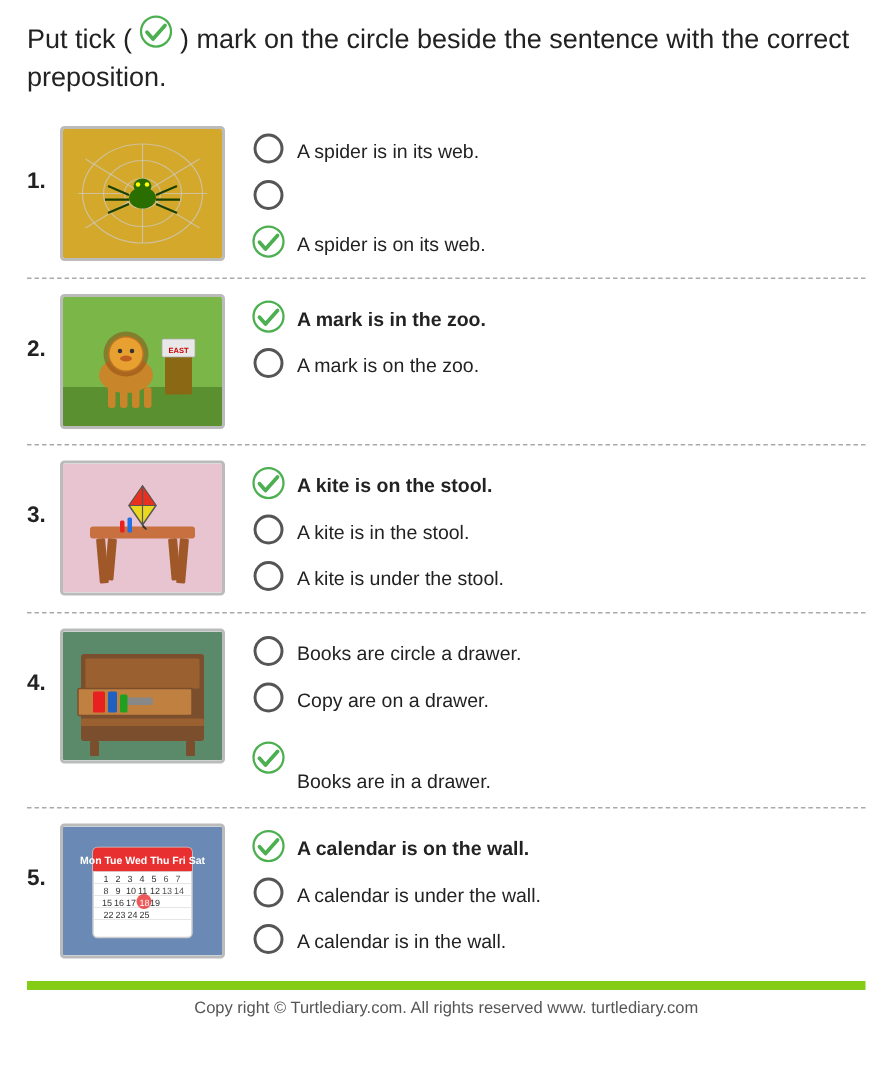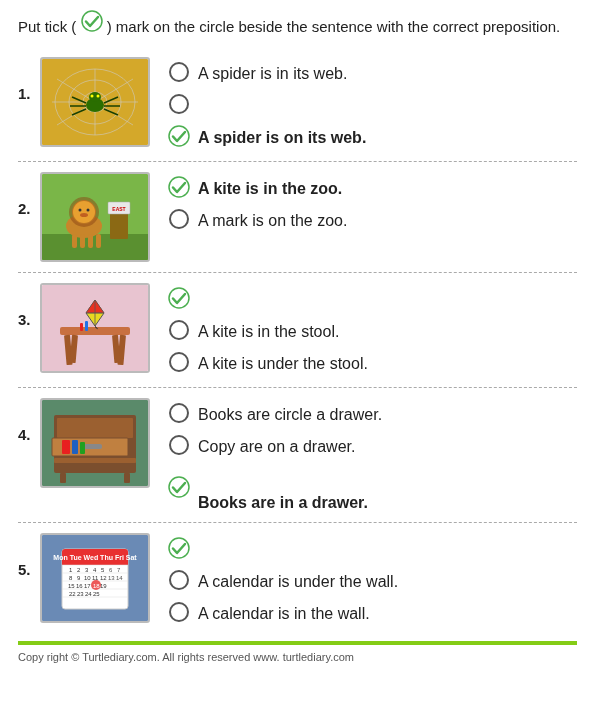--- a/index.html
+++ b/index.html
@@ -8,21 +8,21 @@
       background: #fff;
       width: 595px;
       min-height: 725px;
       font-size: 15px;
       color: #222;
     }
     .page {
       padding: 10px 18px 6px 18px;
     }
     .instructions {
-      font-size: 15px;
+      font-size: 18px;
       margin-bottom: 10px;
       line-height: 1.4;
     }
     .question-block {
       display: flex;
       align-items: flex-start;
       padding: 10px 0 10px 0;
       border-bottom: 1.5px dashed #aaa;
     }
     .question-block:last-child {
@@ -50,27 +50,28 @@
       display: flex;
       flex-direction: column;
       justify-content: center;
       gap: 6px;
       padding-top: 4px;
     }
     .option-row {
       display: flex;
       align-items: center;
       gap: 8px;
-      font-size: 16px;
+      font-size: 13px;
     }
     .footer {
+      text-align: center;
       font-size: 11px;
       color: #555;
       padding: 6px 0 4px 0;
-      border-top: 4px solid #84cc16;
+      border-top: 6px solid #84cc16;
       margin-top: 4px;
     }
 
     
     .tick-svg {
       width: 22px;
       height: 22px;
     }
   </style>
 </head>
@@ -126,21 +127,21 @@
           <div class="option-row">
             <span><svg viewBox="0 0 22 22" xmlns="http://www.w3.org/2000/svg" width="22" height="22">
       <circle cx="11" cy="11" r="9" fill="white" stroke="#555" stroke-width="2"></circle>
     </svg></span>
           </div>
           <div class="option-row">
             <span><svg class="tick-svg" viewBox="0 0 22 22" xmlns="http://www.w3.org/2000/svg" width="22" height="22">
       <circle cx="11" cy="11" r="10" fill="white" stroke="#4caf50" stroke-width="1.5"></circle>
       <path d="M5 11.5 L9 16 L17 7" stroke="#4caf50" stroke-width="2.5" fill="none" stroke-linecap="round" stroke-linejoin="round"></path>
     </svg></span>
-            <span style="font-weight: bold;">A spider is on its web.</span>
+            <span style="font-weight: normal;">A spider is on its web.</span>
           </div>
         </div>
       </div>
       <div class="question-block">
         <div class="q-number">2.</div>
         <div class="q-image">
           <svg width="106" height="86" viewBox="0 0 106 86" xmlns="http://www.w3.org/2000/svg">
         <rect width="106" height="86" fill="#7ab648"></rect>
 
         <rect x="0" y="60" width="106" height="26" fill="#5a9030"></rect>
@@ -165,21 +166,21 @@
         <rect x="46" y="60" width="5" height="14" fill="#c8852a" rx="2"></rect>
         <rect x="54" y="60" width="5" height="14" fill="#c8852a" rx="2"></rect>
       </svg>
         </div>
         <div class="q-options">
           <div class="option-row">
             <span><svg class="tick-svg" viewBox="0 0 22 22" xmlns="http://www.w3.org/2000/svg" width="22" height="22">
       <circle cx="11" cy="11" r="10" fill="white" stroke="#4caf50" stroke-width="1.5"></circle>
       <path d="M5 11.5 L9 16 L17 7" stroke="#4caf50" stroke-width="2.5" fill="none" stroke-linecap="round" stroke-linejoin="round"></path>
     </svg></span>
-            <span style="font-weight: bold;">A kite is in the zoo.</span>
+            <span style="font-weight: bold;">A mark is in the zoo.</span>
           </div>
           <div class="option-row">
             <span><svg viewBox="0 0 22 22" xmlns="http://www.w3.org/2000/svg" width="22" height="22">
       <circle cx="11" cy="11" r="9" fill="white" stroke="#555" stroke-width="2"></circle>
     </svg></span>
             <span>A mark is on the zoo.</span>
           </div>
         </div>
       </div>
       <div class="question-block">
@@ -205,20 +206,21 @@
         <rect x="38" y="38" width="3" height="8" fill="#e82020" rx="1"></rect>
         <rect x="43" y="36" width="3" height="10" fill="#2070e8" rx="1"></rect>
       </svg>
         </div>
         <div class="q-options">
           <div class="option-row">
             <span><svg class="tick-svg" viewBox="0 0 22 22" xmlns="http://www.w3.org/2000/svg" width="22" height="22">
       <circle cx="11" cy="11" r="10" fill="white" stroke="#4caf50" stroke-width="1.5"></circle>
       <path d="M5 11.5 L9 16 L17 7" stroke="#4caf50" stroke-width="2.5" fill="none" stroke-linecap="round" stroke-linejoin="round"></path>
     </svg></span>
+            <span style="font-weight: bold;">A kite is on the stool.</span>
           </div>
           <div class="option-row">
             <span><svg viewBox="0 0 22 22" xmlns="http://www.w3.org/2000/svg" width="22" height="22">
       <circle cx="11" cy="11" r="9" fill="white" stroke="#555" stroke-width="2"></circle>
     </svg></span>
             <span>A kite is in the stool.</span>
           </div>
           <div class="option-row">
             <span><svg viewBox="0 0 22 22" xmlns="http://www.w3.org/2000/svg" width="22" height="22">
       <circle cx="11" cy="11" r="9" fill="white" stroke="#555" stroke-width="2"></circle>
@@ -261,21 +263,21 @@
             <span><svg viewBox="0 0 22 22" xmlns="http://www.w3.org/2000/svg" width="22" height="22">
       <circle cx="11" cy="11" r="9" fill="white" stroke="#555" stroke-width="2"></circle>
     </svg></span>
             <span>Copy are on a drawer.</span>
           </div>
           <div class="option-row">
             <span><svg class="tick-svg" viewBox="0 0 22 22" xmlns="http://www.w3.org/2000/svg" width="22" height="22">
       <circle cx="11" cy="11" r="10" fill="white" stroke="#4caf50" stroke-width="1.5"></circle>
       <path d="M5 11.5 L9 16 L17 7" stroke="#4caf50" stroke-width="2.5" fill="none" stroke-linecap="round" stroke-linejoin="round"></path>
     </svg></span>
-            <span style="font-weight: bold; margin-top: 28px;">Books are in a drawer.</span>
+            <span style="font-weight: normal; margin-top: 28px;">Books are in a drawer.</span>
           </div>
         </div>
       </div>
       <div class="question-block">
         <div class="q-number">5.</div>
         <div class="q-image">
           <svg width="106" height="86" viewBox="0 0 106 86" xmlns="http://www.w3.org/2000/svg">
         <rect width="106" height="86" fill="#6a8ab5"></rect>
 
         <rect x="20" y="14" width="66" height="60" fill="white" rx="3" stroke="#ccc" stroke-width="1"></rect>
@@ -316,20 +318,21 @@
         <text x="43" y="61" font-size="6" fill="#333">24</text>
         <text x="51" y="61" font-size="6" fill="#333">25</text>
       </svg>
         </div>
         <div class="q-options">
           <div class="option-row">
             <span><svg class="tick-svg" viewBox="0 0 22 22" xmlns="http://www.w3.org/2000/svg" width="22" height="22">
       <circle cx="11" cy="11" r="10" fill="white" stroke="#4caf50" stroke-width="1.5"></circle>
       <path d="M5 11.5 L9 16 L17 7" stroke="#4caf50" stroke-width="2.5" fill="none" stroke-linecap="round" stroke-linejoin="round"></path>
     </svg></span>
+            <span style="font-weight: bold;">A calendar is on the wall.</span>
           </div>
           <div class="option-row">
             <span><svg viewBox="0 0 22 22" xmlns="http://www.w3.org/2000/svg" width="22" height="22">
       <circle cx="11" cy="11" r="9" fill="white" stroke="#555" stroke-width="2"></circle>
     </svg></span>
             <span>A calendar is under the wall.</span>
           </div>
           <div class="option-row">
             <span><svg viewBox="0 0 22 22" xmlns="http://www.w3.org/2000/svg" width="22" height="22">
       <circle cx="11" cy="11" r="9" fill="white" stroke="#555" stroke-width="2"></circle>

